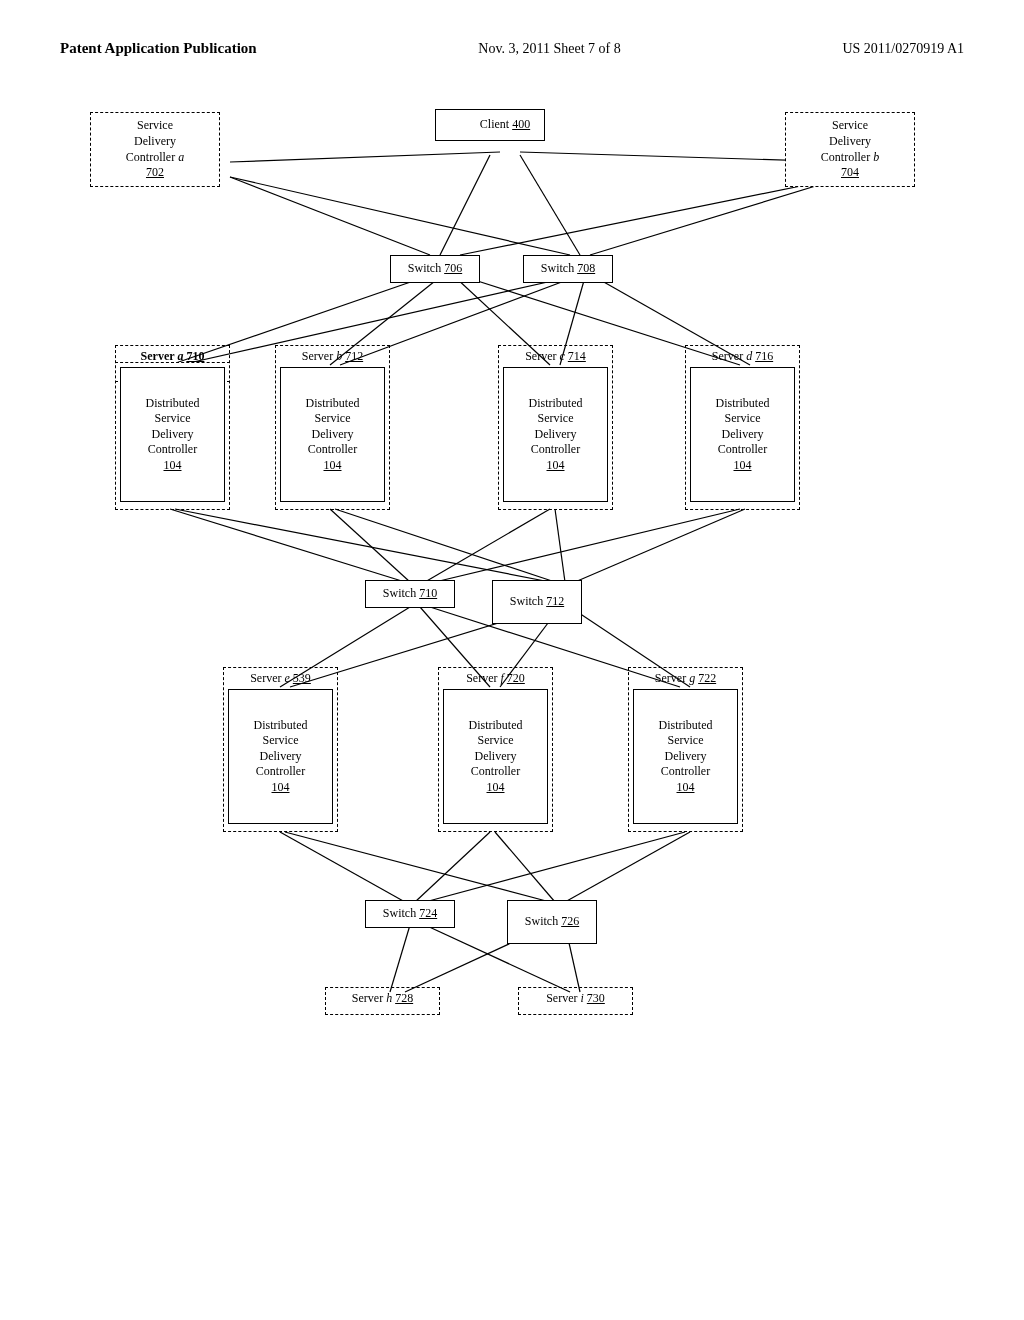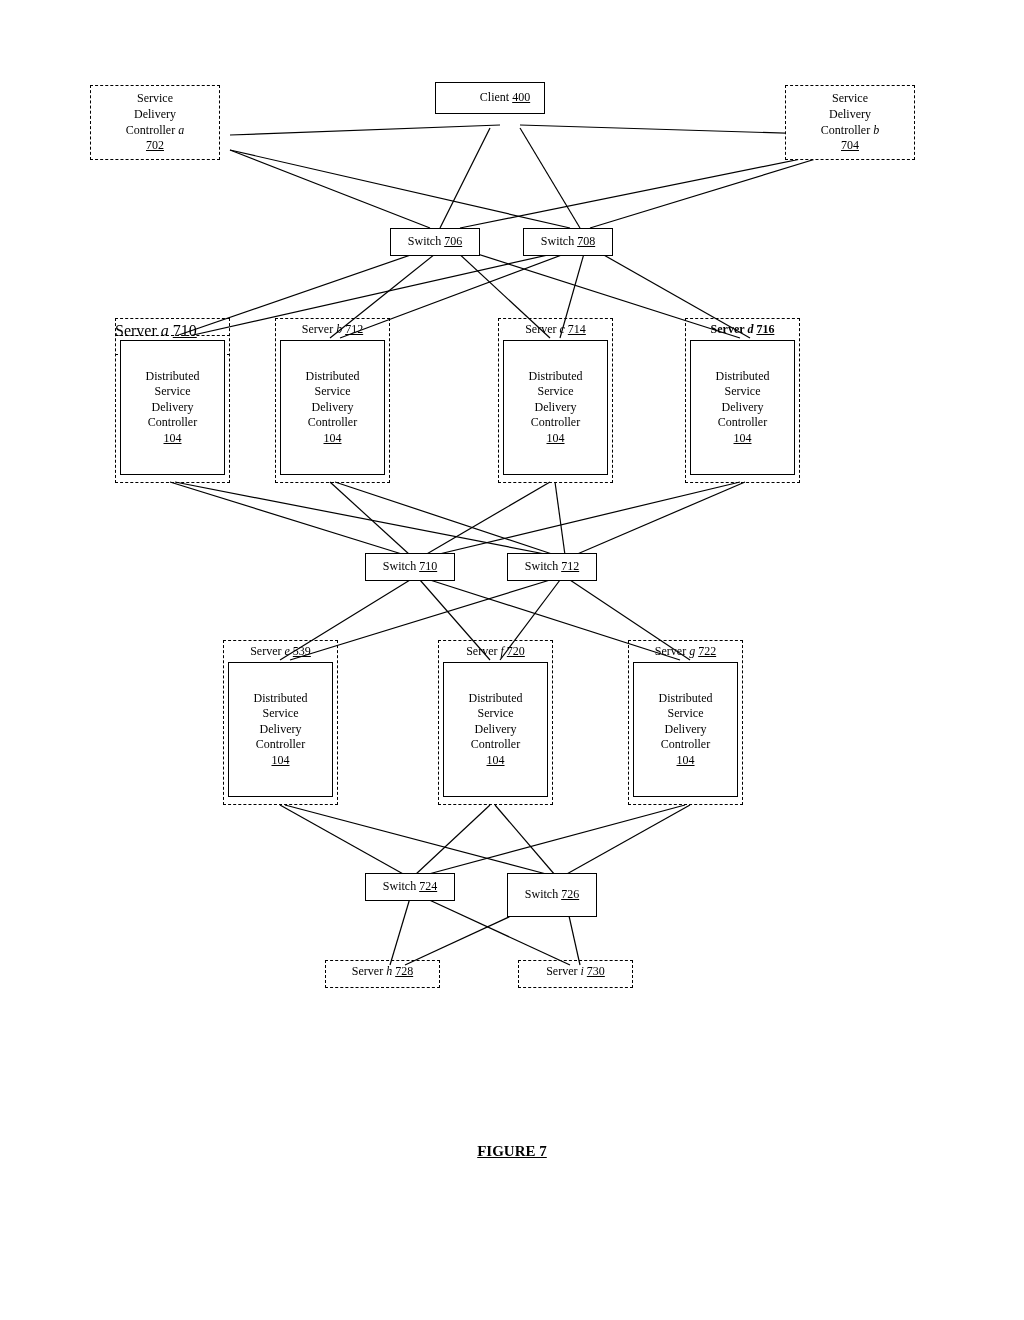--- a/index.html
+++ b/index.html
@@ -90,20 +90,25 @@
       width: 100%;
       bottom: 20px;
       left: 0;
     }
   </style>
 </head>
 <body>
 
 <div class="page">
 
+  <div class="header">
+    <div class="header-left">Patent Application Publication</div>
+    <div class="header-center">Nov. 3, 2011    Sheet 7 of 8</div>
+    <div class="header-right">US 2011/0270919 A1</div>
+  </div>
 
   <div class="diagram">
 
     <svg class="diagram-svg" xmlns="http://www.w3.org/2000/svg">
 
       <line x1="440" y1="75" x2="170" y2="85" stroke="#000" stroke-width="1.2"></line>
 
       <line x1="460" y1="75" x2="785" y2="85" stroke="#000" stroke-width="1.2"></line>
 
       <line x1="430" y1="78" x2="380" y2="178" stroke="#000" stroke-width="1.2"></line>
@@ -186,21 +191,21 @@
     <div class="box" style="left:330px; top:178px; width:90px; height:28px;">
       <span>Switch <span class="underline">706</span></span>
     </div>
 
     <div class="box" style="left:463px; top:178px; width:90px; height:28px;">
       <span>Switch <span class="underline">708</span></span>
     </div>
 
     <div class="box dashed" style="left:55px; top:285px; width:115px; height:20px; border:none; border-bottom: 1px dashed #000; border-top: 1px dashed #000;">
     </div>
-    <div style="position:absolute; left:55px; top:272px; width:115px; text-align:left; font-size:16px;">
+    <div style="position:absolute; left:55px; top:272px; width:115px; text-align:center; font-size:12px;font-weight:bold;">
       Server <i>a</i> <span class="underline">710</span>
     </div>
 
     <div class="box" style="left:60px; top:290px; width:105px; height:135px;">
       <span>Distributed<br>Service<br>Delivery<br>Controller<br><span class="underline">104</span></span>
     </div>
 
     <div style="position:absolute; left:55px; top:268px; width:115px; height:165px; border: 1px dashed #000;"></div>
 
     <div style="position:absolute; left:215px; top:268px; width:115px; height:165px; border: 1px dashed #000;"></div>
@@ -213,32 +218,32 @@
 
     <div style="position:absolute; left:438px; top:268px; width:115px; height:165px; border: 1px dashed #000;"></div>
     <div style="position:absolute; left:438px; top:272px; width:115px; text-align:center; font-size:12px;">
       Server <i>c</i> <span class="underline">714</span>
     </div>
     <div class="box" style="left:443px; top:290px; width:105px; height:135px;">
       <span>Distributed<br>Service<br>Delivery<br>Controller<br><span class="underline">104</span></span>
     </div>
 
     <div style="position:absolute; left:625px; top:268px; width:115px; height:165px; border: 1px dashed #000;"></div>
-    <div style="position:absolute; left:625px; top:272px; width:115px; text-align:center; font-size:12px;font-weight:bold;">
+    <div style="position:absolute; left:625px; top:272px; width:115px; text-align:center; font-size:12px;">
       Server <i>d</i> <span class="underline">716</span>
     </div>
     <div class="box" style="left:630px; top:290px; width:105px; height:135px;">
       <span>Distributed<br>Service<br>Delivery<br>Controller<br><span class="underline">104</span></span>
     </div>
 
     <div class="box" style="left:305px; top:503px; width:90px; height:28px;">
       <span>Switch <span class="underline">710</span></span>
     </div>
 
-    <div class="box" style="left:447px; top:503px; width:90px; height:28px;">
+    <div class="box" style="left:432px; top:503px; width:90px; height:44px;">
       <span>Switch <span class="underline">712</span></span>
     </div>
 
     <div style="position:absolute; left:163px; top:590px; width:115px; height:165px; border: 1px dashed #000;"></div>
     <div style="position:absolute; left:163px; top:594px; width:115px; text-align:center; font-size:12px;">
       Server <i>e</i> <span class="underline">539</span>
     </div>
     <div class="box" style="left:168px; top:612px; width:105px; height:135px;">
       <span>Distributed<br>Service<br>Delivery<br>Controller<br><span class="underline">104</span></span>
     </div>
@@ -270,16 +275,15 @@
     <div style="position:absolute; left:265px; top:910px; width:115px; height:28px; border: 1px dashed #000;"></div>
     <div style="position:absolute; left:265px; top:914px; width:115px; text-align:center; font-size:12px;">
       Server <i>h</i> <span class="underline">728</span>
     </div>
 
     <div style="position:absolute; left:458px; top:910px; width:115px; height:28px; border: 1px dashed #000;"></div>
     <div style="position:absolute; left:458px; top:914px; width:115px; text-align:center; font-size:12px;">
       Server <i>i</i> <span class="underline">730</span>
     </div>
 
-    <div class="figure-label">FIGURE 7</div>
 
   </div>
 </div>
 
 </body></html>

